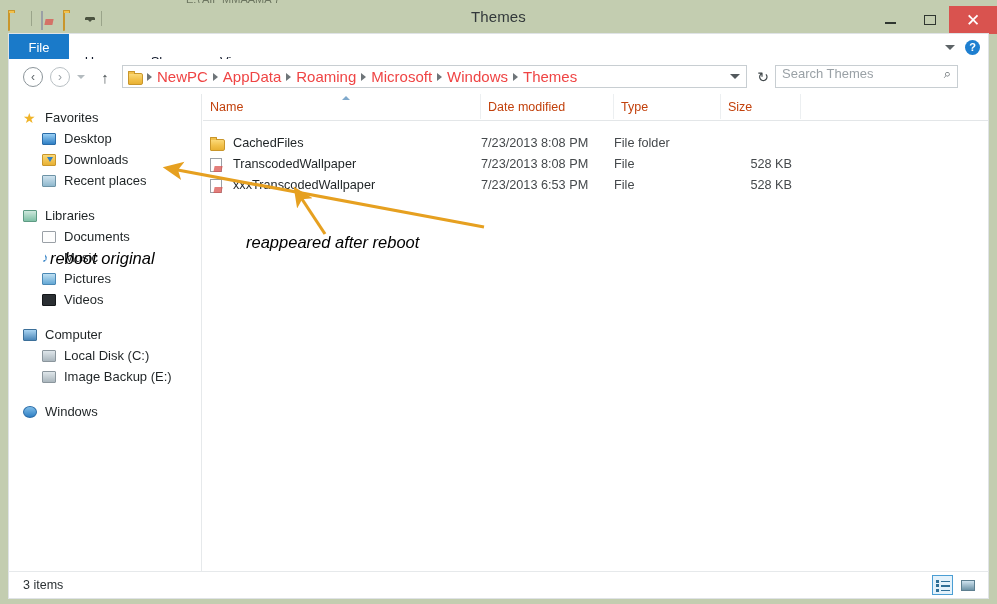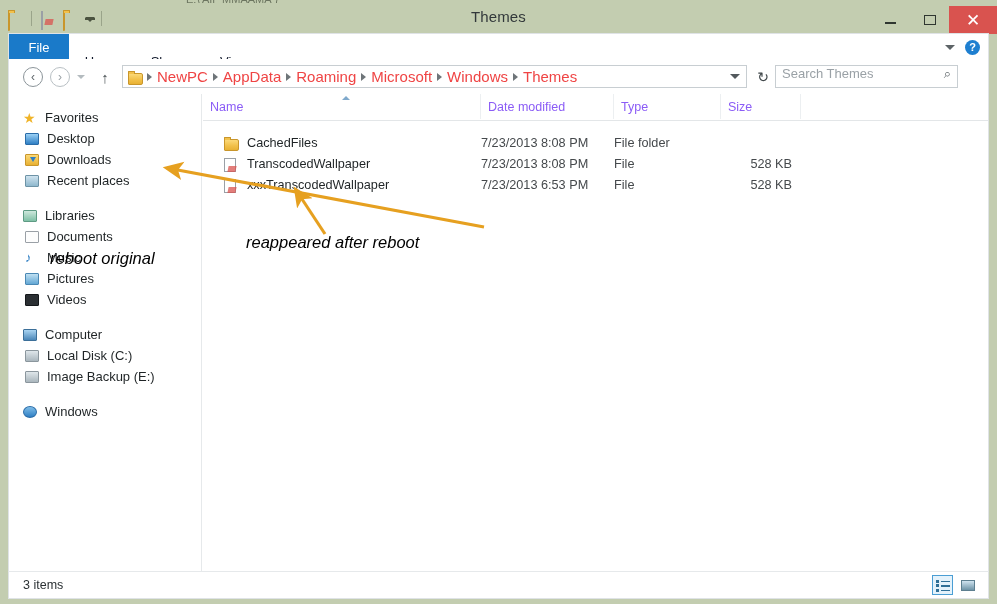--- a/index.html
+++ b/index.html
@@ -154,21 +154,21 @@
   }
   .navpane{
     position:absolute;left:0;top:0;width:193px;height:477px;
     background:#fff;border-right:1px solid #e6e9eb;box-sizing:border-box;
     padding-top:13px;
   }
   .nav-item{
     display:flex;align-items:center;height:21px;font-size:13px;color:#1f2426;
     padding-left:14px;
   }
-  .nav-item.child{padding-left:16px;}
+  .nav-item.child{padding-left:33px;}
   .nav-gap{height:14px;}
   .nav-ico{width:17px;display:flex;align-items:center;justify-content:flex-start;margin-right:5px;}
 
   .star{color:#f0b429;font-size:14px;line-height:1;}
   .mini{width:14px;height:12px;border-radius:1px;display:block;}
   .m-desktop{background:linear-gradient(180deg,#9ad0f5 0%,#2f7fc4 100%);border:1px solid #2a6ca8;box-sizing:border-box;}
   .m-down{background:linear-gradient(180deg,#fbd978,#e8b133);border:1px solid #c9962b;box-sizing:border-box;position:relative;}
   .m-down:after{content:"";position:absolute;left:4px;top:2px;border-left:3px solid transparent;border-right:3px solid transparent;border-top:5px solid #2f7fc4;}
   .m-recent{background:linear-gradient(180deg,#cfe3ef,#8fb8cd);border:1px solid #6d93a6;box-sizing:border-box;}
   .m-lib{background:linear-gradient(180deg,#cfe8dd,#7fc0a6);border:1px solid #5e9b84;box-sizing:border-box;}
@@ -178,34 +178,34 @@
   .m-vid{background:#2b2f33;border:1px solid #14171a;box-sizing:border-box;}
   .m-comp{background:linear-gradient(180deg,#a9d4f2,#4a86b8);border:1px solid #3c6f99;box-sizing:border-box;}
   .m-disk{background:linear-gradient(180deg,#dfe6ea,#aab6bd);border:1px solid #8b969d;box-sizing:border-box;}
   .m-net{background:linear-gradient(180deg,#7fbde8,#2f7fc4);border:1px solid #2a6ca8;border-radius:50%;box-sizing:border-box;}
 
   
   .filelist{position:absolute;left:194px;top:0;width:787px;height:477px;background:#fff;}
   .colhdr{position:relative;height:26px;border-bottom:1px solid #e3e6e8;}
   .col{
     position:absolute;top:0;height:25px;display:flex;align-items:center;
-    font-size:12.5px;color:#8b5cf6;padding-left:7px;box-sizing:border-box;
+    font-size:12.5px;color:#c2410c;padding-left:7px;box-sizing:border-box;
     border-right:1px solid #eceff1;
   }
   .sortarrow{
     position:absolute;top:2px;width:0;height:0;
     border-left:4px solid transparent;border-right:4px solid transparent;
     border-bottom:4px solid #7fa9cc;
   }
   .row{position:relative;height:21px;}
   .cell{
     position:absolute;top:0;height:21px;display:flex;align-items:center;
     font-size:12.7px;color:#1f2426;box-sizing:border-box;
   }
-  .cell.name{padding-left:21px;}
+  .cell.name{padding-left:7px;}
   .cell.meta{color:#45494c;}
   .cell.size{justify-content:flex-end;padding-right:9px;color:#45494c;}
   .rowico{width:16px;margin-right:7px;display:flex;align-items:center;}
 
   
   .anno{
     position:absolute;font-style:italic;font-weight:normal;font-size:16.5px;color:#000;
     white-space:nowrap;
   }
   .arrows{position:absolute;left:0;top:0;width:981px;height:477px;pointer-events:none;}

